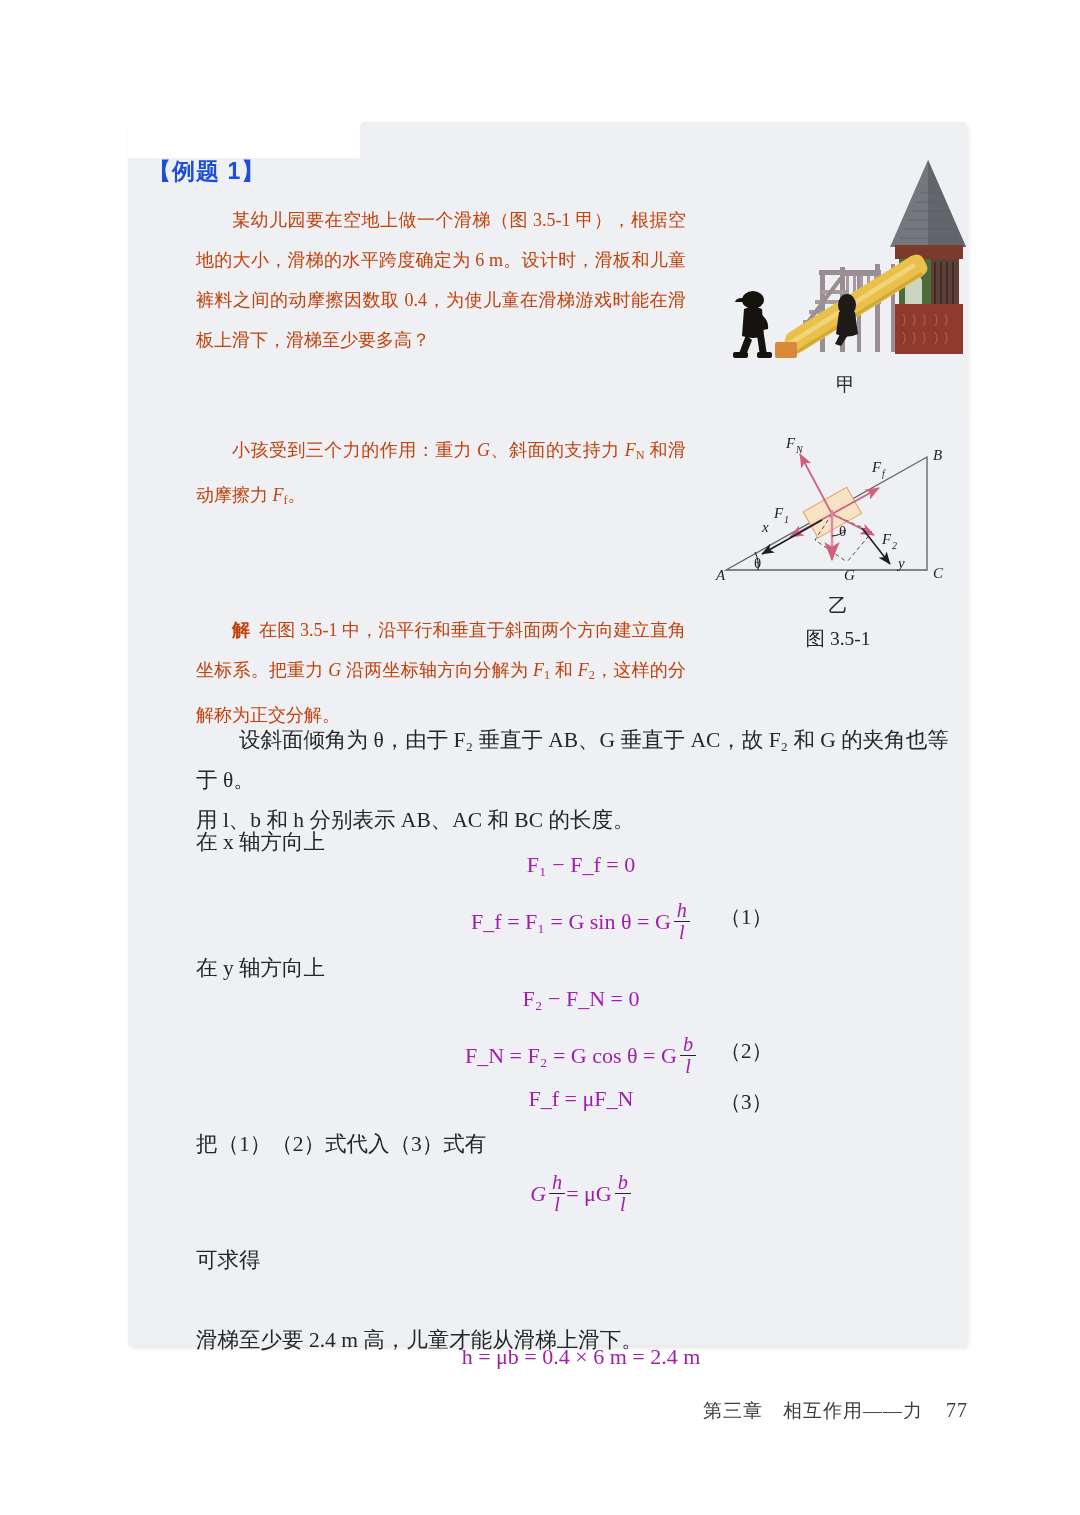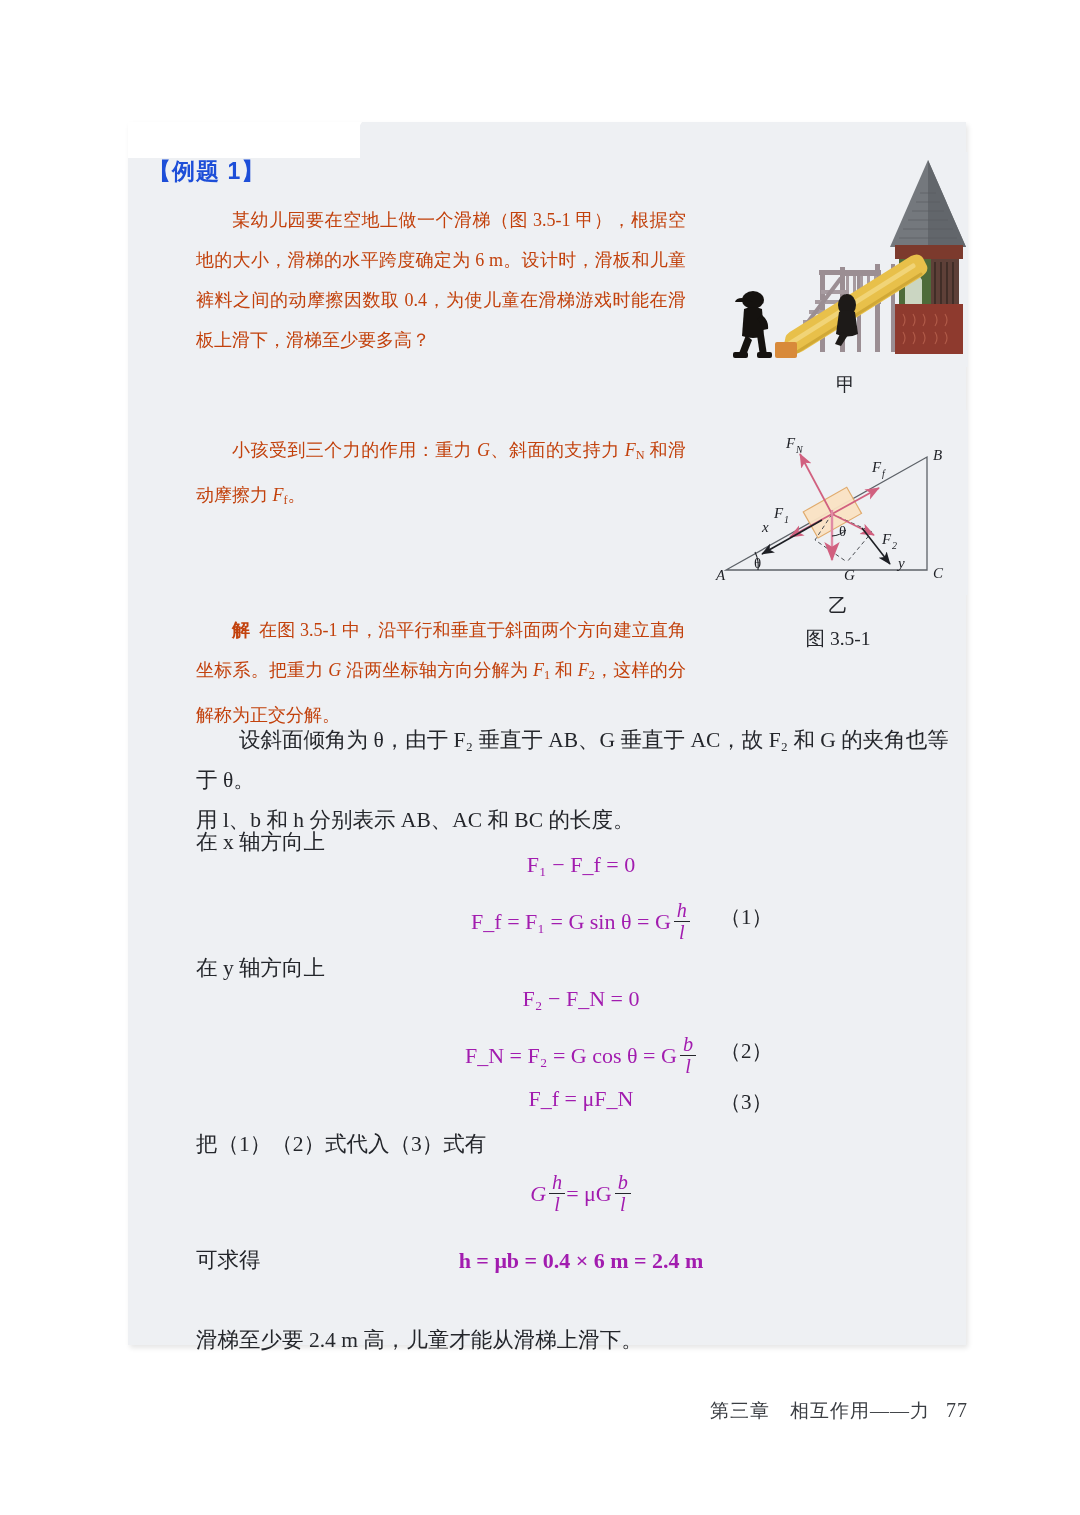--- a/index.html
+++ b/index.html
@@ -65,21 +65,21 @@
   .figlabel{position:absolute;left:713px;width:250px;text-align:center;
             font-size:19.5px;color:#24262b;}
 
   
   .footer{
     position:absolute;left:0;top:1398px;width:1080px;
     text-align:right;padding-right:112px;
     font-size:19px;color:#3a3d42;letter-spacing:1px;
     box-sizing:border-box;
   }
-  .footer .pg{margin-left:16px;font-size:20px;}
+  .footer .pg{margin-left:23px;font-size:20px;}
 </style>
 </head>
 <body>
 
 <div class="page">
 
   <div class="panel"></div>
   <div class="fold"></div>
   <div class="fold-tip"></div>
 
@@ -135,21 +135,21 @@
   </div>
 
   <div class="eqc" style="top:1172px;">
     <i>G</i><span class="frac"><span class="n">h</span><span class="d">l</span></span><span>= μG</span><span class="frac"><span class="n">b</span><span class="d">l</span></span>
   </div>
 
   <div class="blk" style="top:1240px;">
     <p class="noind">可求得</p>
   </div>
 
-  <div class="eqc" style="top:1248px;font-weight:bold;">h = μb = 0.4 × 6 m = 2.4 m</div>
+  <div class="eqc" style="top:1344px;">h = μb = 0.4 × 6 m = 2.4 m</div>
 
   <div class="blk" style="top:1320px;">
     <p class="noind">滑梯至少要 2.4 m 高，儿童才能从滑梯上滑下。</p>
   </div>
 
   <div class="fig-a">
     <svg width="245" height="215" viewBox="0 0 245 215">
       <rect x="0" y="0" width="245" height="215" fill="#eef0f3"></rect>
 
       <polygon points="205,8 243,95 167,95" fill="#74787d"></polygon>

